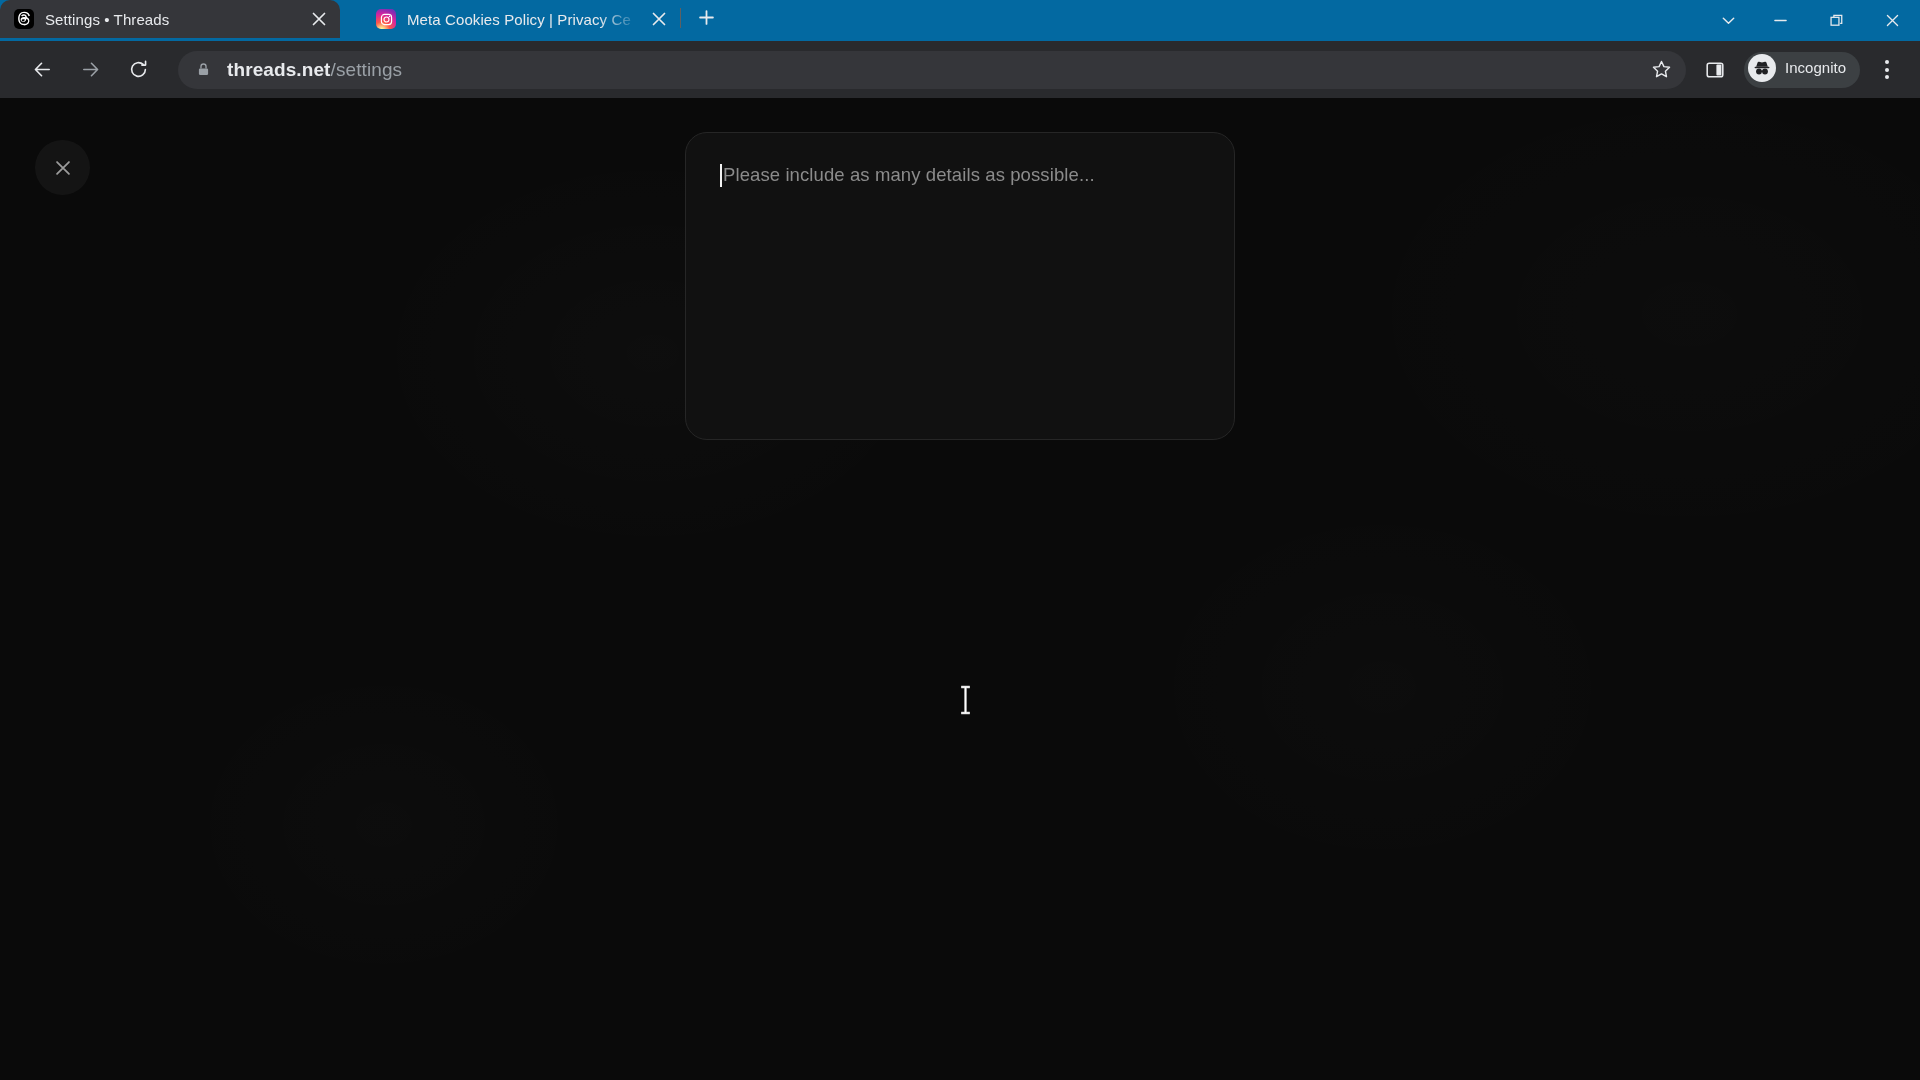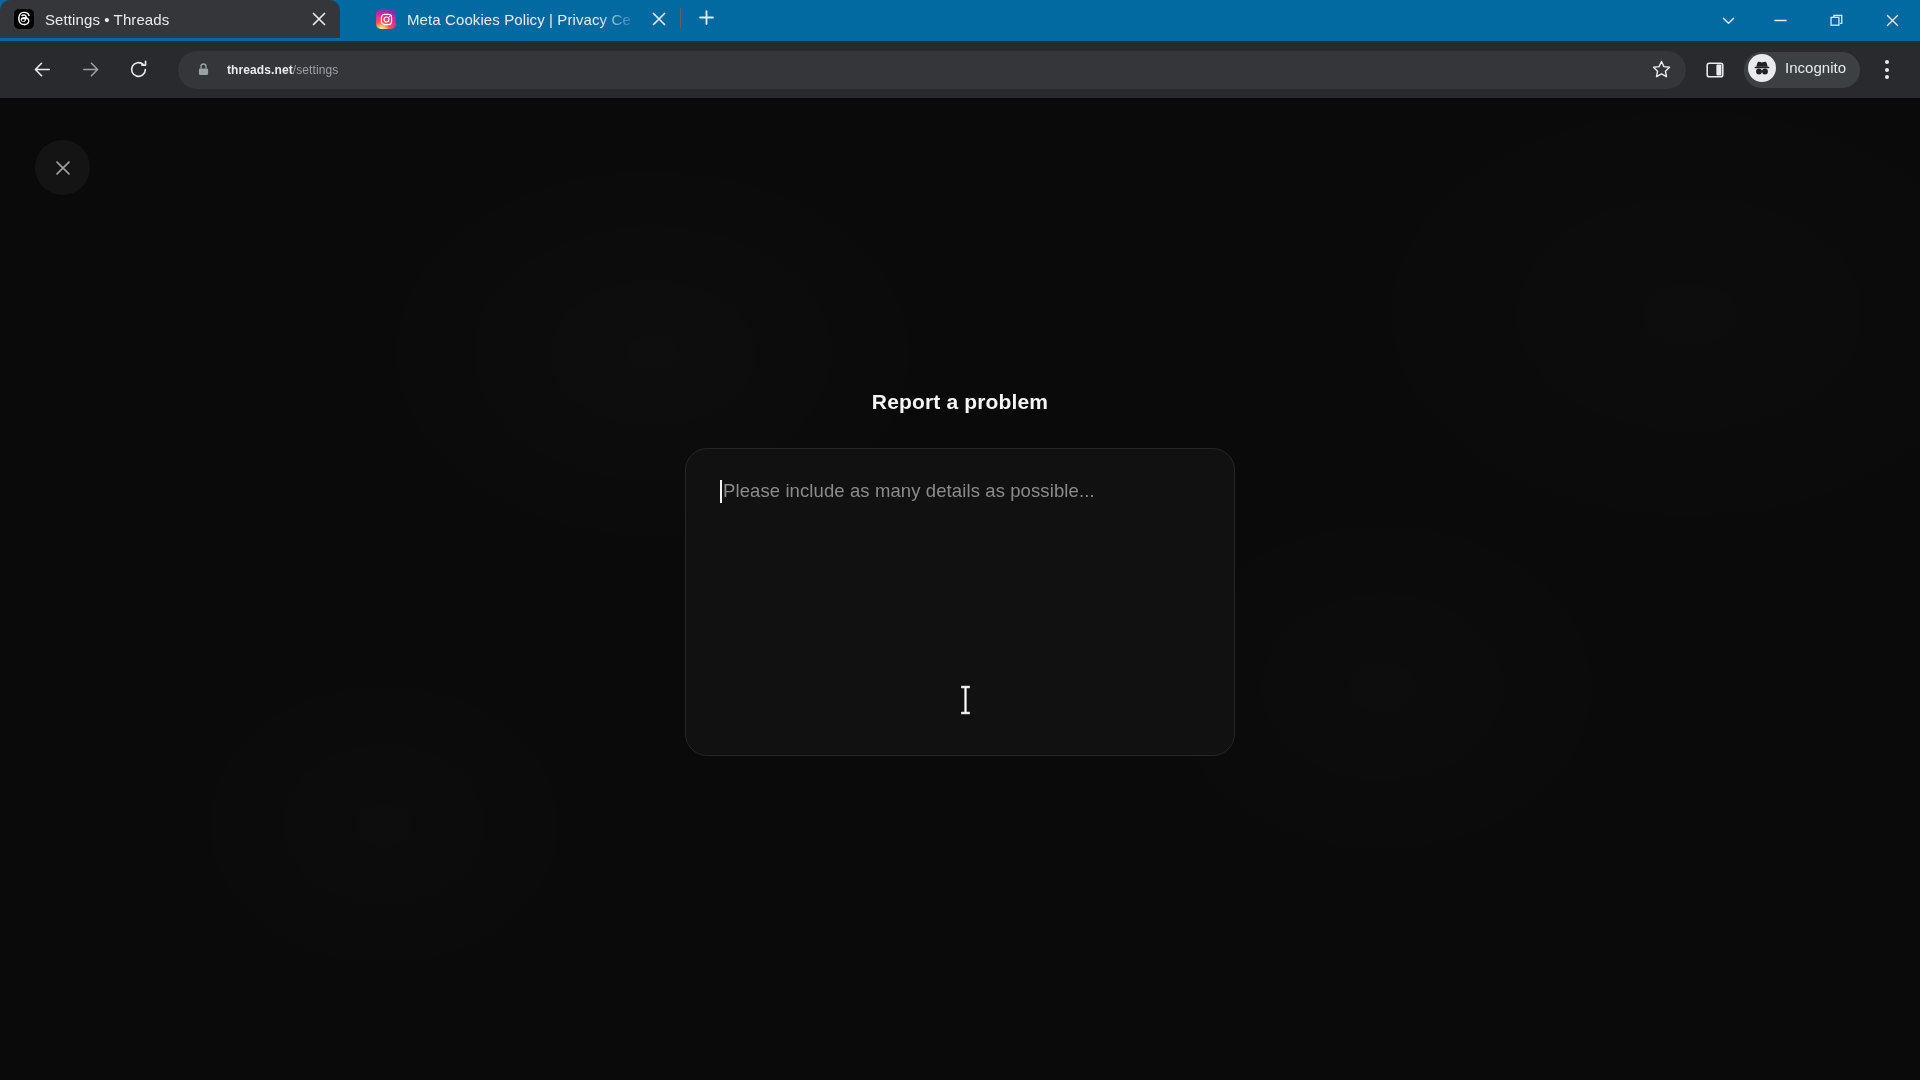--- a/index.html
+++ b/index.html
@@ -152,21 +152,21 @@
     border-radius: 19px;
     display: flex;
     align-items: center;
     padding: 0 14px 0 18px;
     margin: 0 10px 0 12px;
     cursor: text;
     min-width: 0;
   }
   .omnibox-lock { margin-right: 16px; display:flex; align-items:center; flex:0 0 auto;}
   .omnibox-url {
-    font-size: 12px;
+    font-size: 19px;
     color: #9aa0a6;
     white-space: nowrap;
     overflow: hidden;
     letter-spacing: .1px;
   }
   .omnibox-url b { color: #e8eaed; font-weight: 700; }
   .omnibox-spacer { flex: 1 1 auto; }
   .omnibox-star { flex: 0 0 auto; display:flex; align-items:center; cursor:pointer; padding-left:8px;}
 
   .tb-icon-btn {
@@ -498,21 +498,20 @@
   <div class="viewport">
 
     <div class="page-close-btn">
       <svg width="22" height="22" viewBox="0 0 24 24" aria-hidden="true">
         <path d="M5.5 5.5 L18.5 18.5 M18.5 5.5 L5.5 18.5" stroke="#9c9c9c" stroke-width="1.9" stroke-linecap="round"></path>
       </svg>
     </div>
 
     <div class="report-wrap">
 
-      <div class="report-heading">Report a problem</div>
 
       <div class="report-card">
 
         <div class="report-input-area">
           <span class="caret"></span>
           <span class="report-placeholder">Please include as many details as possible...</span>
         </div>
 
       </div>
     </div>

